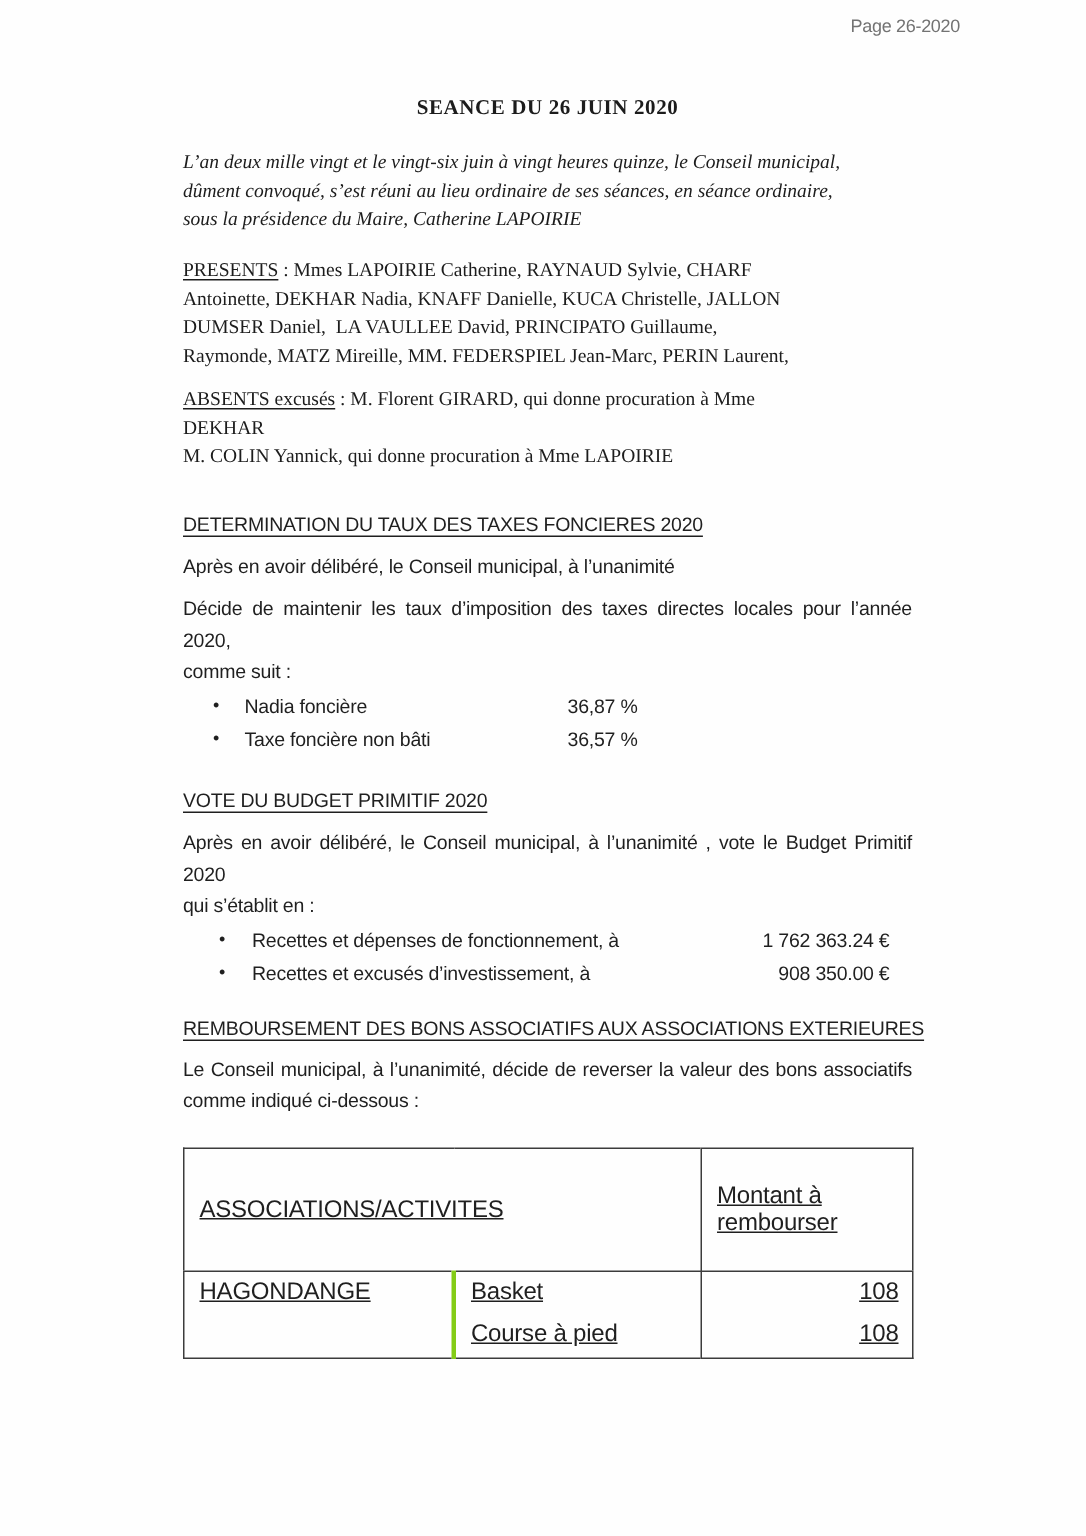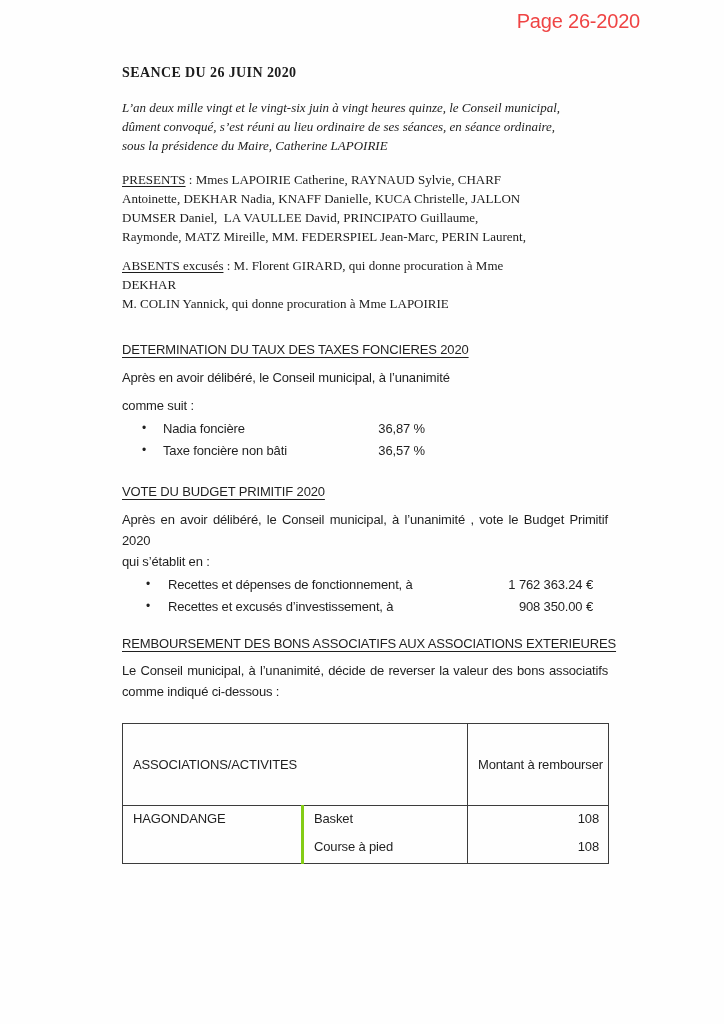--- a/index.html
+++ b/index.html
@@ -10,28 +10,29 @@
     background: #fefefe;
     color: #1c1c1c;
     overflow: hidden;
     font-family: "Liberation Serif", serif;
   }
   .page-number {
     position: absolute;
     top: 10px;
     right: 84px;
     font-family: "Liberation Sans", sans-serif;
-    font-size: 20px;
+    font-size: 12px;
     letter-spacing: -0.2px;
-    color: #ef4444;
+    color: #737373;
   }
   .content { padding: 64px 116px 0 122px; }
 
   
   .doc-title {
+    text-align: center;
     font-weight: bold;
     font-size: 14px;
     line-height: 18px;
     letter-spacing: 0.4px;
     font-family: "Liberation Serif", serif;
   }
   .serif-block { font-size: 13px; line-height: 19px; }
   .serif-block .ln { white-space: pre; }
   .intro { margin-top: 16px; font-style: italic; }
   .presents { margin-top: 15px; }
@@ -65,23 +66,24 @@
   .val-wide { width: 471px; }
 
   
   .assoc-table {
     margin-top: 21px;
     border-collapse: collapse;
     table-layout: fixed;
     width: 486px;
     border: 1px solid #3c3c3c;
     font-family: "Liberation Sans", sans-serif;
-    font-size: 13px;
+    font-size: 16px;
     letter-spacing: -0.15px;
     color: #1f1f1f;
+    text-decoration: underline;
   }
   .assoc-table td { padding: 0; vertical-align: middle; }
   td.hdr-assoc {
     border-right: 1px solid #3c3c3c;
     border-bottom: 1px solid #3c3c3c;
     height: 81px;
     padding-left: 10px;
   }
   td.hdr-amt {
     border-bottom: 1px solid #3c3c3c;
@@ -134,20 +136,21 @@
       <div class="ln"><span class="u">ABSENTS excusés</span><span> : M. Florent GIRARD, qui donne procuration à Mme</span></div>
       <div class="ln">DEKHAR</div>
       <div class="ln">M. COLIN Yannick, qui donne procuration à Mme LAPOIRIE</div>
     </div>
 
     <div class="sans sec-heading m-head1">DETERMINATION DU TAUX DES TAXES FONCIERES 2020</div>
     <div class="sans para">
       <div class="ln">Après en avoir délibéré, le Conseil municipal, à l’unanimité</div>
     </div>
     <div class="sans para">
+      <div class="ln just">Décide de maintenir les taux d’imposition des taxes directes locales pour l’année 2020,</div>
       <div class="ln">comme suit :</div>
     </div>
     <div class="sans bullets">
       <div class="brow">
         <span class="bmark">•</span>
         <span class="bval val-narrow">36,87 %</span>
         <span class="blabel">Nadia foncière</span>
       </div>
       <div class="brow">
         <span class="bmark">•</span>

